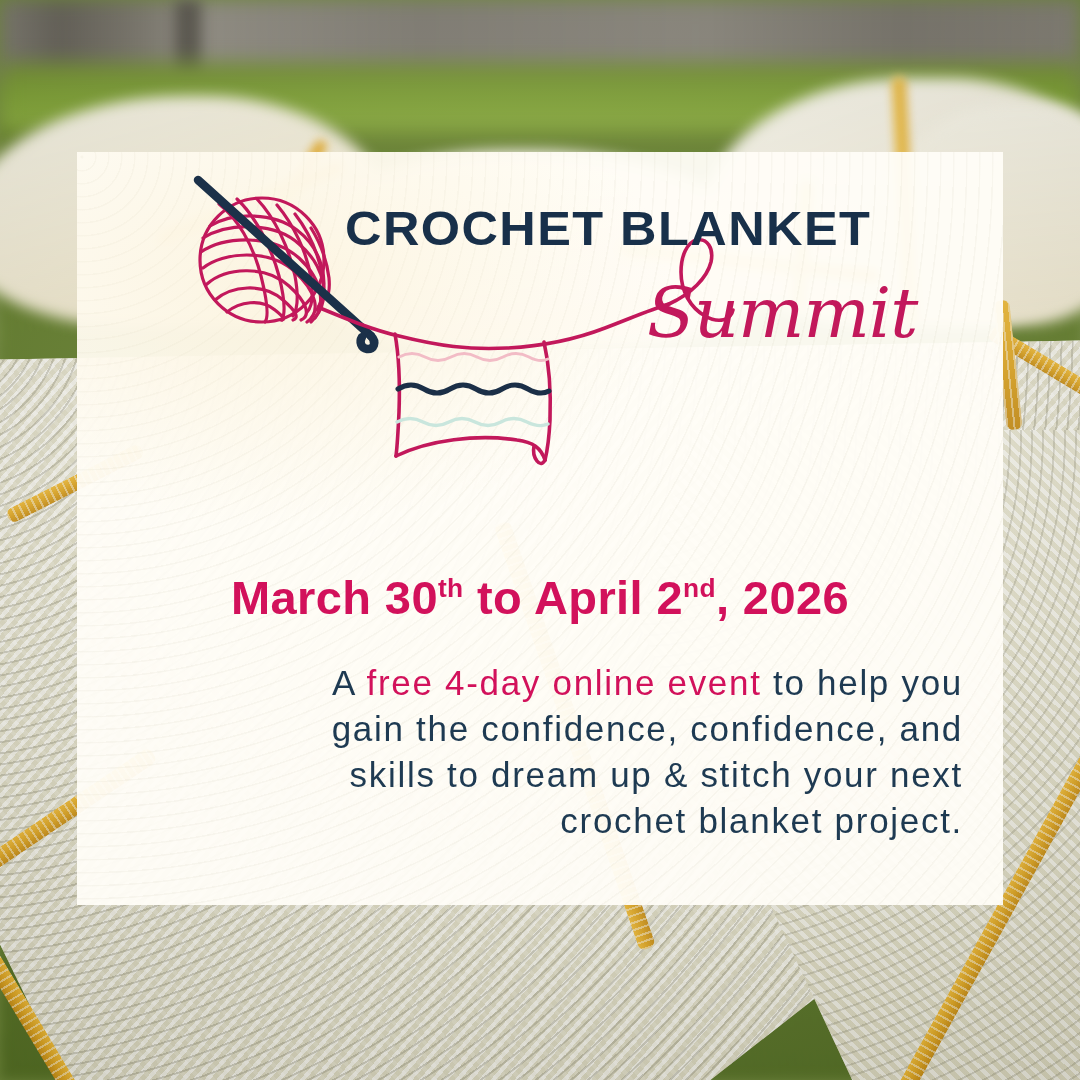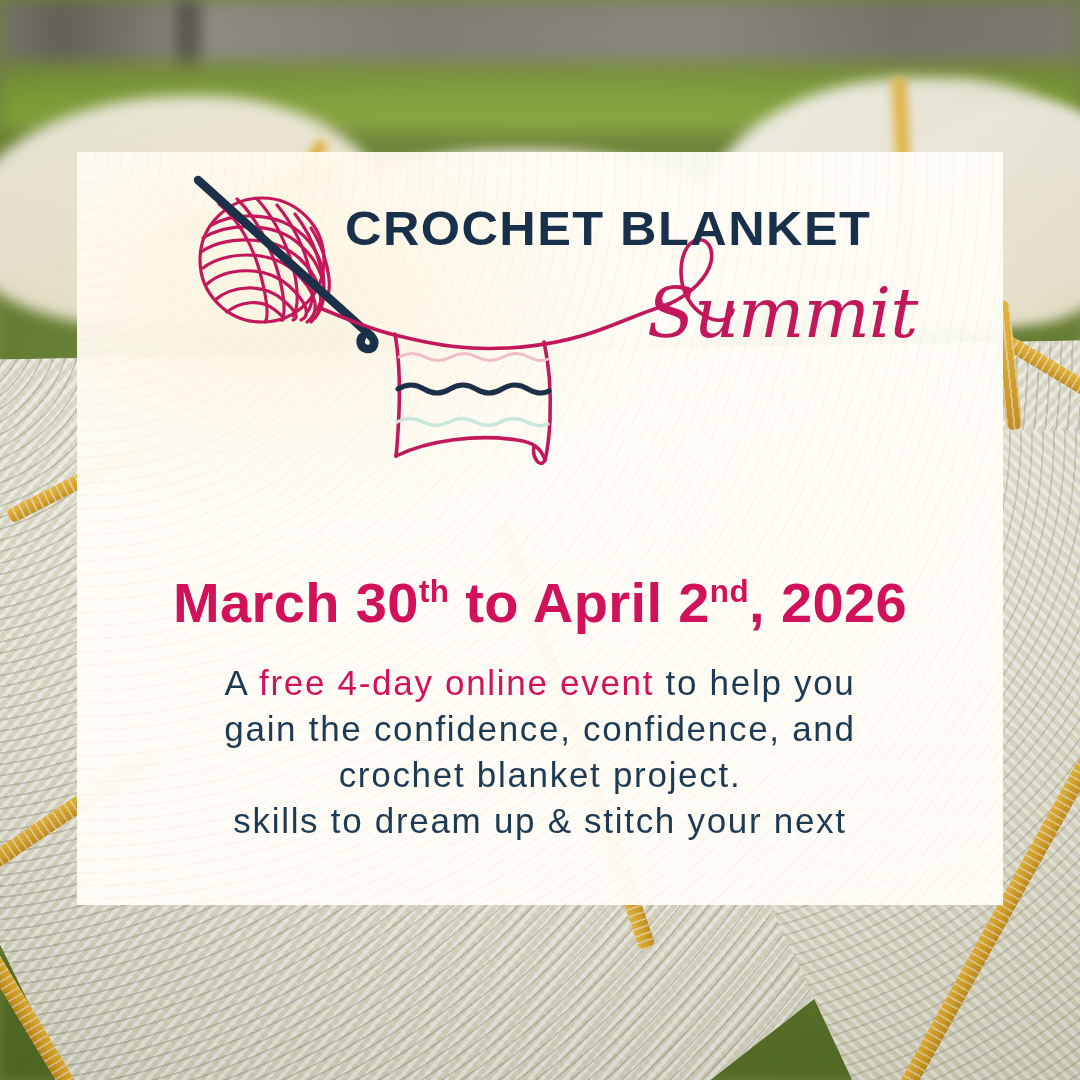--- a/index.html
+++ b/index.html
@@ -181,36 +181,36 @@
     font-style:italic; font-size:70px; font-weight:normal;
     color:#C2185B; white-space:nowrap;
     letter-spacing:-1px;
   }
 
   
   #date{
     position:absolute; left:0; top:418px; width:926px;
     text-align:center;
     font-family:"Liberation Sans", sans-serif;
-    font-size:56px; font-weight:bold; letter-spacing:.4px;
+    font-size:47px; font-weight:bold; letter-spacing:.4px;
     color:#D2115B; white-space:nowrap;
   }
   #date sup{ font-size:.56em; vertical-align:super; font-weight:bold; }
 
   
   #body{
     position:absolute; left:40px; top:508px; width:846px;
     text-align:center;
     font-family:"Liberation Sans", sans-serif;
     font-size:35px; font-weight:300; line-height:46px;
     letter-spacing:1.7px;
     color:#1E3A52;
   }
   #body .hl{ color:#D2115B; }
-  .ln{ display:block; white-space:nowrap; }
+  .ln{ display:block; white-space:nowrap;text-align:right; }
 </style>
 </head>
 <body>
 
 <div id="photo">
   <div class="layer grass-base"></div>
   <div class="layer fence"></div>
   <div class="layer fence-post"></div>
   <div class="layer grass-top"></div>
 
@@ -299,16 +299,16 @@
     <div class="wordmark">CROCHET BLANKET</div>
 
     <div class="script">Summit</div>
   </div>
 
   <div id="date"><span>March 30</span><sup>th</sup><span> to April 2</span><sup>nd</sup><span>, 2026</span></div>
 
   <div id="body">
     <span class="ln"><span>A </span><span class="hl">free 4-day online event</span><span> to help you</span></span>
     <span class="ln">gain the confidence, confidence, and</span>
+    <span class="ln">skills to dream up &amp; stitch your next</span>
     <span class="ln">crochet blanket project.</span>
-    <span class="ln">skills to dream up &amp; stitch your next</span>
   </div>
 </div>
 
 </body></html>

